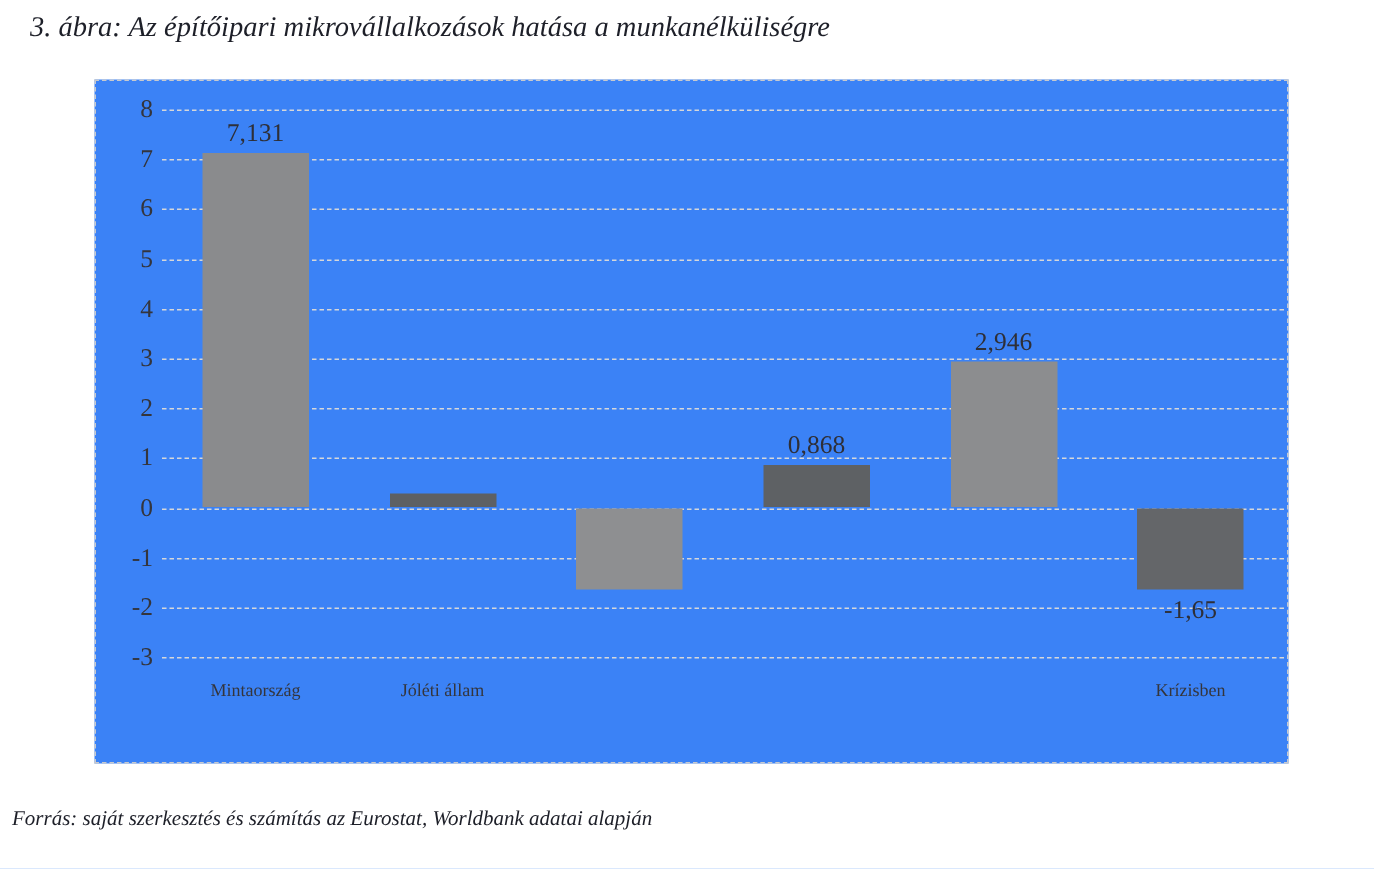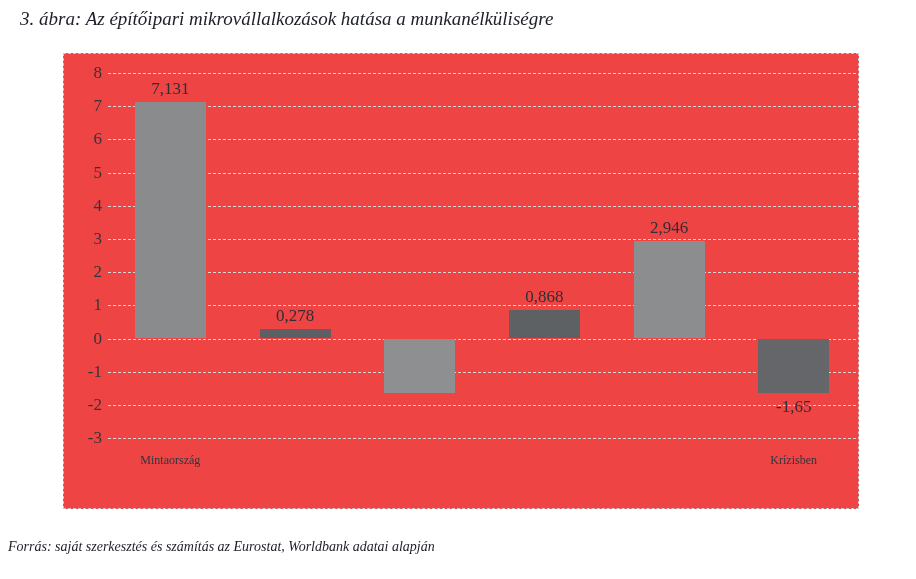--- a/index.html
+++ b/index.html
@@ -23,21 +23,21 @@
     white-space: nowrap;
     margin-left: 12px;
   }
   .chart-frame {
     position: absolute;
     left: 63px;
     top: 53px;
     width: 796px;
     height: 456px;
     border: 1px dashed #c7c9cd;
-    background: #ef4444;
+    background: #3b82f6;
     box-sizing: border-box;
   }
   .plot-area {
     position: absolute;
     left: 44px;
     top: 19px;
     width: 748px;
     height: 365px;
   }
   .gridline {
@@ -100,21 +100,20 @@
         <div class="gridline" style="top: 165.9px; border-top-color: rgb(214, 215, 217);"></div>
         <div class="gridline" style="top: 199.1px; border-top-color: rgb(214, 215, 217);"></div>
         <div class="gridline" style="top: 232.3px; border-top-color: rgb(214, 215, 217);"></div>
         <div class="gridline" style="top: 265.5px; border-top-color: rgb(214, 215, 217);"></div>
         <div class="gridline" style="top: 298.6px; border-top-color: rgb(214, 215, 217);"></div>
         <div class="gridline" style="top: 331.8px; border-top-color: rgb(214, 215, 217);"></div>
         <div class="gridline" style="top: 365px; border-top-color: rgb(214, 215, 217);"></div>
         <div class="bar" style="left: 26.8px; top: 28.8px; width: 71px; height: 236.6px; background: rgb(138, 139, 141);"></div>
         <div class="bar-value-label" style="left: 2.3px; width: 120px; top: 5.8px;">7,131</div>
         <div class="bar" style="left: 151.5px; top: 256.2px; width: 71px; height: 9.2px; background: rgb(93, 96, 99);"></div>
-        <div class="bar-value-label" style="left: 127px; width: 120px; top: 233.2px;">0,278</div>
         <div class="bar" style="left: 276.2px; top: 265.5px; width: 71px; height: 54.3px; background: rgb(142, 143, 145);"></div>
         <div class="bar" style="left: 400.8px; top: 236.7px; width: 71px; height: 28.8px; background: rgb(94, 97, 100);"></div>
         <div class="bar-value-label" style="left: 376.3px; width: 120px; top: 213.7px;">0,868</div>
         <div class="bar" style="left: 525.5px; top: 167.7px; width: 71px; height: 97.8px; background: rgb(140, 141, 143);"></div>
         <div class="bar-value-label" style="left: 501px; width: 120px; top: 144.7px;">2,946</div>
         <div class="bar" style="left: 650.2px; top: 265.5px; width: 71px; height: 54.8px; background: rgb(100, 102, 105);"></div>
         <div class="bar-value-label" style="left: 625.7px; width: 120px; top: 324.2px;">-1,65</div>
       </div>
   <div class="y-tick-label" style="top: 9px; color: rgb(52, 53, 60);">8</div>
       <div class="y-tick-label" style="top: 42.2px; color: rgb(52, 53, 60);">7</div>
@@ -122,18 +121,19 @@
       <div class="y-tick-label" style="top: 108.5px; color: rgb(52, 53, 60);">5</div>
       <div class="y-tick-label" style="top: 141.7px; color: rgb(52, 53, 60);">4</div>
       <div class="y-tick-label" style="top: 174.9px; color: rgb(52, 53, 60);">3</div>
       <div class="y-tick-label" style="top: 208.1px; color: rgb(52, 53, 60);">2</div>
       <div class="y-tick-label" style="top: 241.3px; color: rgb(52, 53, 60);">1</div>
       <div class="y-tick-label" style="top: 274.5px; color: rgb(52, 53, 60);">0</div>
       <div class="y-tick-label" style="top: 307.6px; color: rgb(52, 53, 60);">-1</div>
       <div class="y-tick-label" style="top: 340.8px; color: rgb(52, 53, 60);">-2</div>
       <div class="y-tick-label" style="top: 374px; color: rgb(52, 53, 60);">-3</div>
       <div class="x-axis-label" style="left: 44px; width: 124.7px; top: 397px; color: rgb(52, 53, 60);">Mintaország</div>
+      <div class="x-axis-label" style="left: 168.7px; width: 124.7px; top: 397px; color: rgb(52, 53, 60);">Jóléti állam</div>
       <div class="x-axis-label" style="left: 667.3px; width: 124.7px; top: 397px; color: rgb(52, 53, 60);">Krízisben</div>
     </div>
 
   <div class="source-caption">Forrás: saját szerkesztés és számítás az Eurostat, Worldbank adatai alapján</div>
 
 </div>
 
 </body></html>

